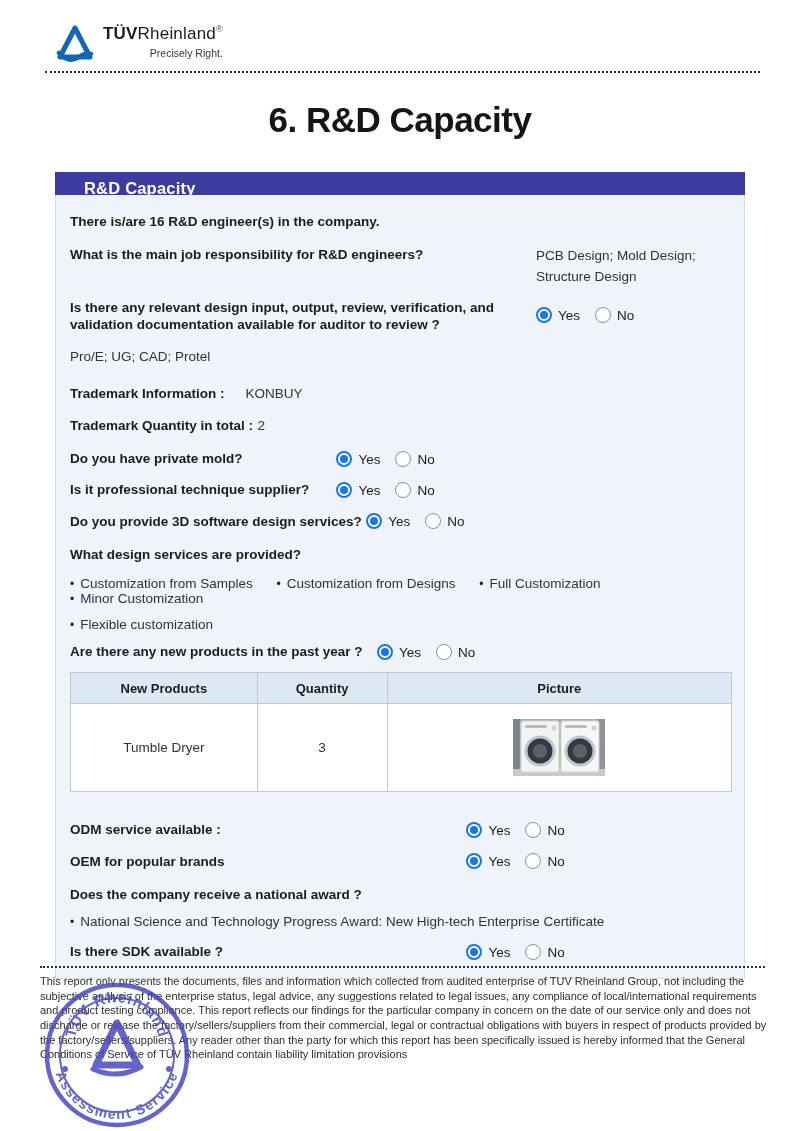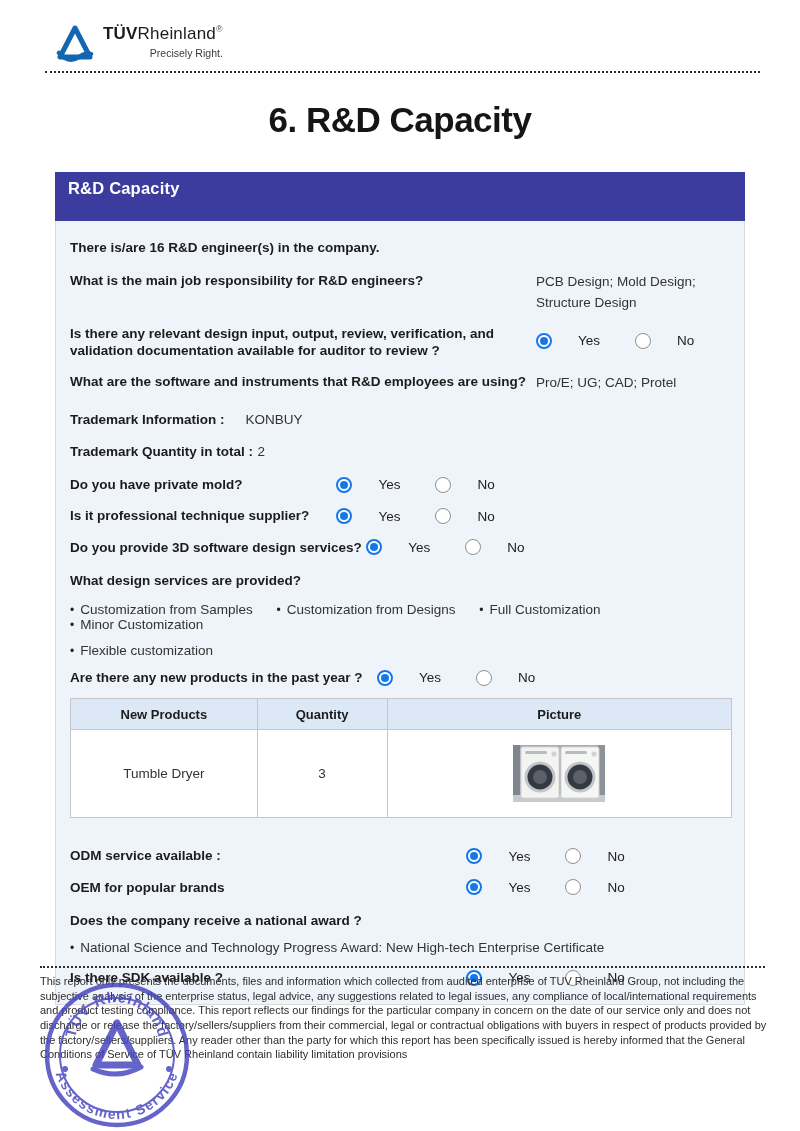--- a/index.html
+++ b/index.html
@@ -19,39 +19,39 @@
   .mic-text { margin-top:6px; }
   .mic-brand { font-size:21px; font-weight:700; color:#222; letter-spacing:-.4px; line-height:20px; }
   .mic-tagline { font-size:7.6px; color:#d42a2a; margin-top:2px; letter-spacing:.2px; }
 
   
   .page-title { position:absolute; top:100px; left:0; width:100%; text-align:center;
                 font-size:35px; font-weight:700; color:#151515; letter-spacing:-.5px; }
 
   
   .panel { position:absolute; top:172px; left:55px; width:690px; }
-  .panel-header { height:49px; line-height:33px; background:#3C3C9E; color:#fff;
-                  font-size:16.5px; font-weight:700; padding-left:13px; letter-spacing:.2px; }
+  .panel-header { height:23px; line-height:33px; background:#3C3C9E; color:#fff;
+                  font-size:16.5px; font-weight:700; padding-left:29px; letter-spacing:.2px; }
   .panel-body { background:#EFF3FA; border:1px solid #DBDBDB; border-top:none; padding:6px 14px 18px 14px; }
 
   .q { font-size:13.5px; font-weight:700; color:#1c1c1c; line-height:1.28; }
   .a { font-size:13.5px; font-weight:400; color:#333; line-height:1.5; }
   .row2col { display:flex; }
   .row2col .q { width:466px; flex:none; }
   .row2col .aside { flex:1; padding-left:0; }
 
   .mt12{margin-top:12px} .mt13{margin-top:13px} .mt14{margin-top:14px}
   .mt16{margin-top:16px} .mt11{margin-top:11px} .mt10{margin-top:10px} .mt28{margin-top:28px}
 
   .inline-label { display:inline-block; min-width:171px; }
   .inline-q262 { display:inline-block; min-width:262px; }
   .inline-q392 { display:inline-block; min-width:392px; }
 
   
-  .radio-group { display:inline-flex; align-items:center; vertical-align:middle;gap:20px; }
+  .radio-group { display:inline-flex; align-items:flex-end; vertical-align:middle; }
   .radio { width:16px; height:16px; border-radius:50%; background:#fff;
            display:inline-flex; align-items:center; justify-content:center; flex:none; }
   .radio.sel { border:2px solid #1677E6; }
   .radio.sel .dot { width:8px; height:8px; border-radius:50%; background:#1677E6; }
   .radio.unsel { border:1.5px solid #8f8f8f; }
   .radio-label { font-size:13.5px; color:#222; margin:0 15px 0 6px; }
   .radio-label:last-child { margin-right:0; }
 
   
   .bullets { font-size:13.5px; color:#333; }
@@ -116,21 +116,20 @@
                 <span class="dot"></span>
               </span>
             <span class="radio-label">Yes</span>
             <span class="radio unsel"></span>
             <span class="radio-label">No</span>
           </span>
         </div>
       </div>
 
       <div class="row2col mt14">
-        <div class="q">What are the software and instruments that R&amp;D employees are using?</div>
         <div class="aside a">Pro/E; UG; CAD; Protel</div>
       </div>
 
       <div class="mt16">
         <span class="q inline-label">Trademark Information :</span>
         <span class="a">KONBUY</span>
       </div>
 
       <div class="mt12">
         <span class="q inline-label">Trademark Quantity in total :</span>

